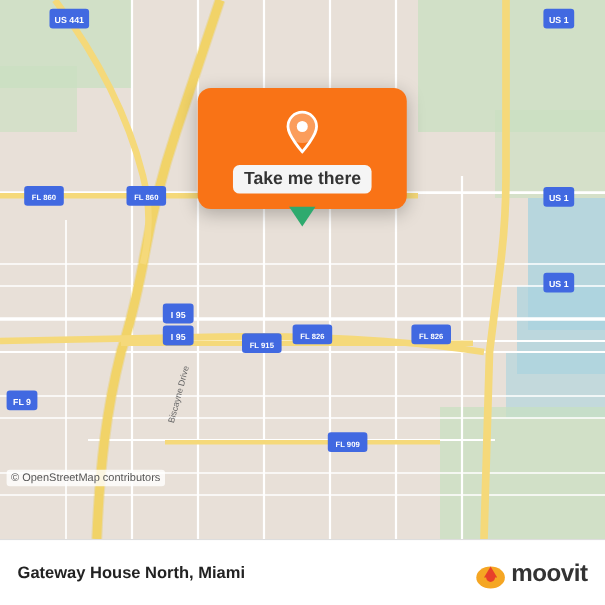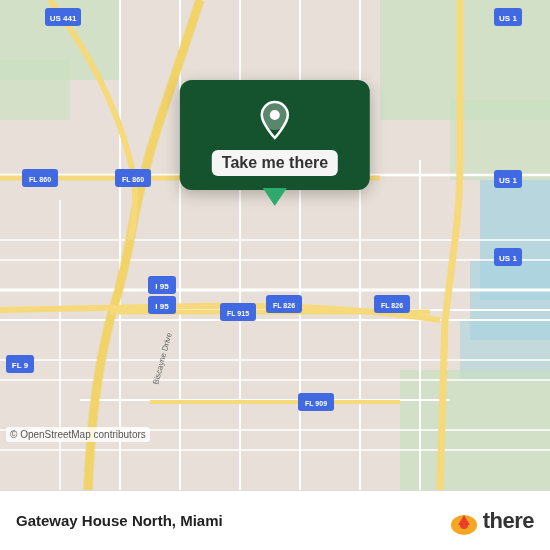--- a/index.html
+++ b/index.html
@@ -55,21 +55,21 @@
       color: #333;
       letter-spacing: -0.5px;
     }
 
     
     #popup-card {
       position: absolute;
       left: 50%;
       top: 80px;
       transform: translateX(-50%);
-      background: #14532d;
+      background: #f97316;
       border-radius: 12px;
       padding: 18px 32px 14px 32px;
       display: flex;
       flex-direction: column;
       align-items: center;
       gap: 8px;
       box-shadow: 0 4px 16px rgba(0,0,0,0.25);
       z-index: 10;
       min-width: 180px;
     }
@@ -242,15 +242,15 @@
 </div>
 
 <div id="bottom-bar">
   <span class="location-name">Gateway House North, Miami</span>
   <div class="moovit-logo">
     <svg class="moovit-icon" viewBox="0 0 32 32" xmlns="http://www.w3.org/2000/svg">
       <ellipse cx="16" cy="20" rx="13" ry="10" fill="#f5a623"></ellipse>
       <path d="M 10 20 L 16 10 L 22 20 Z" fill="#e8402a"></path>
       <circle cx="16" cy="20" r="4" fill="#e8402a"></circle>
     </svg>
-    <span class="moovit-text">there</span>
+    <span class="moovit-text">moovit</span>
   </div>
 </div>
 
 </body></html>

